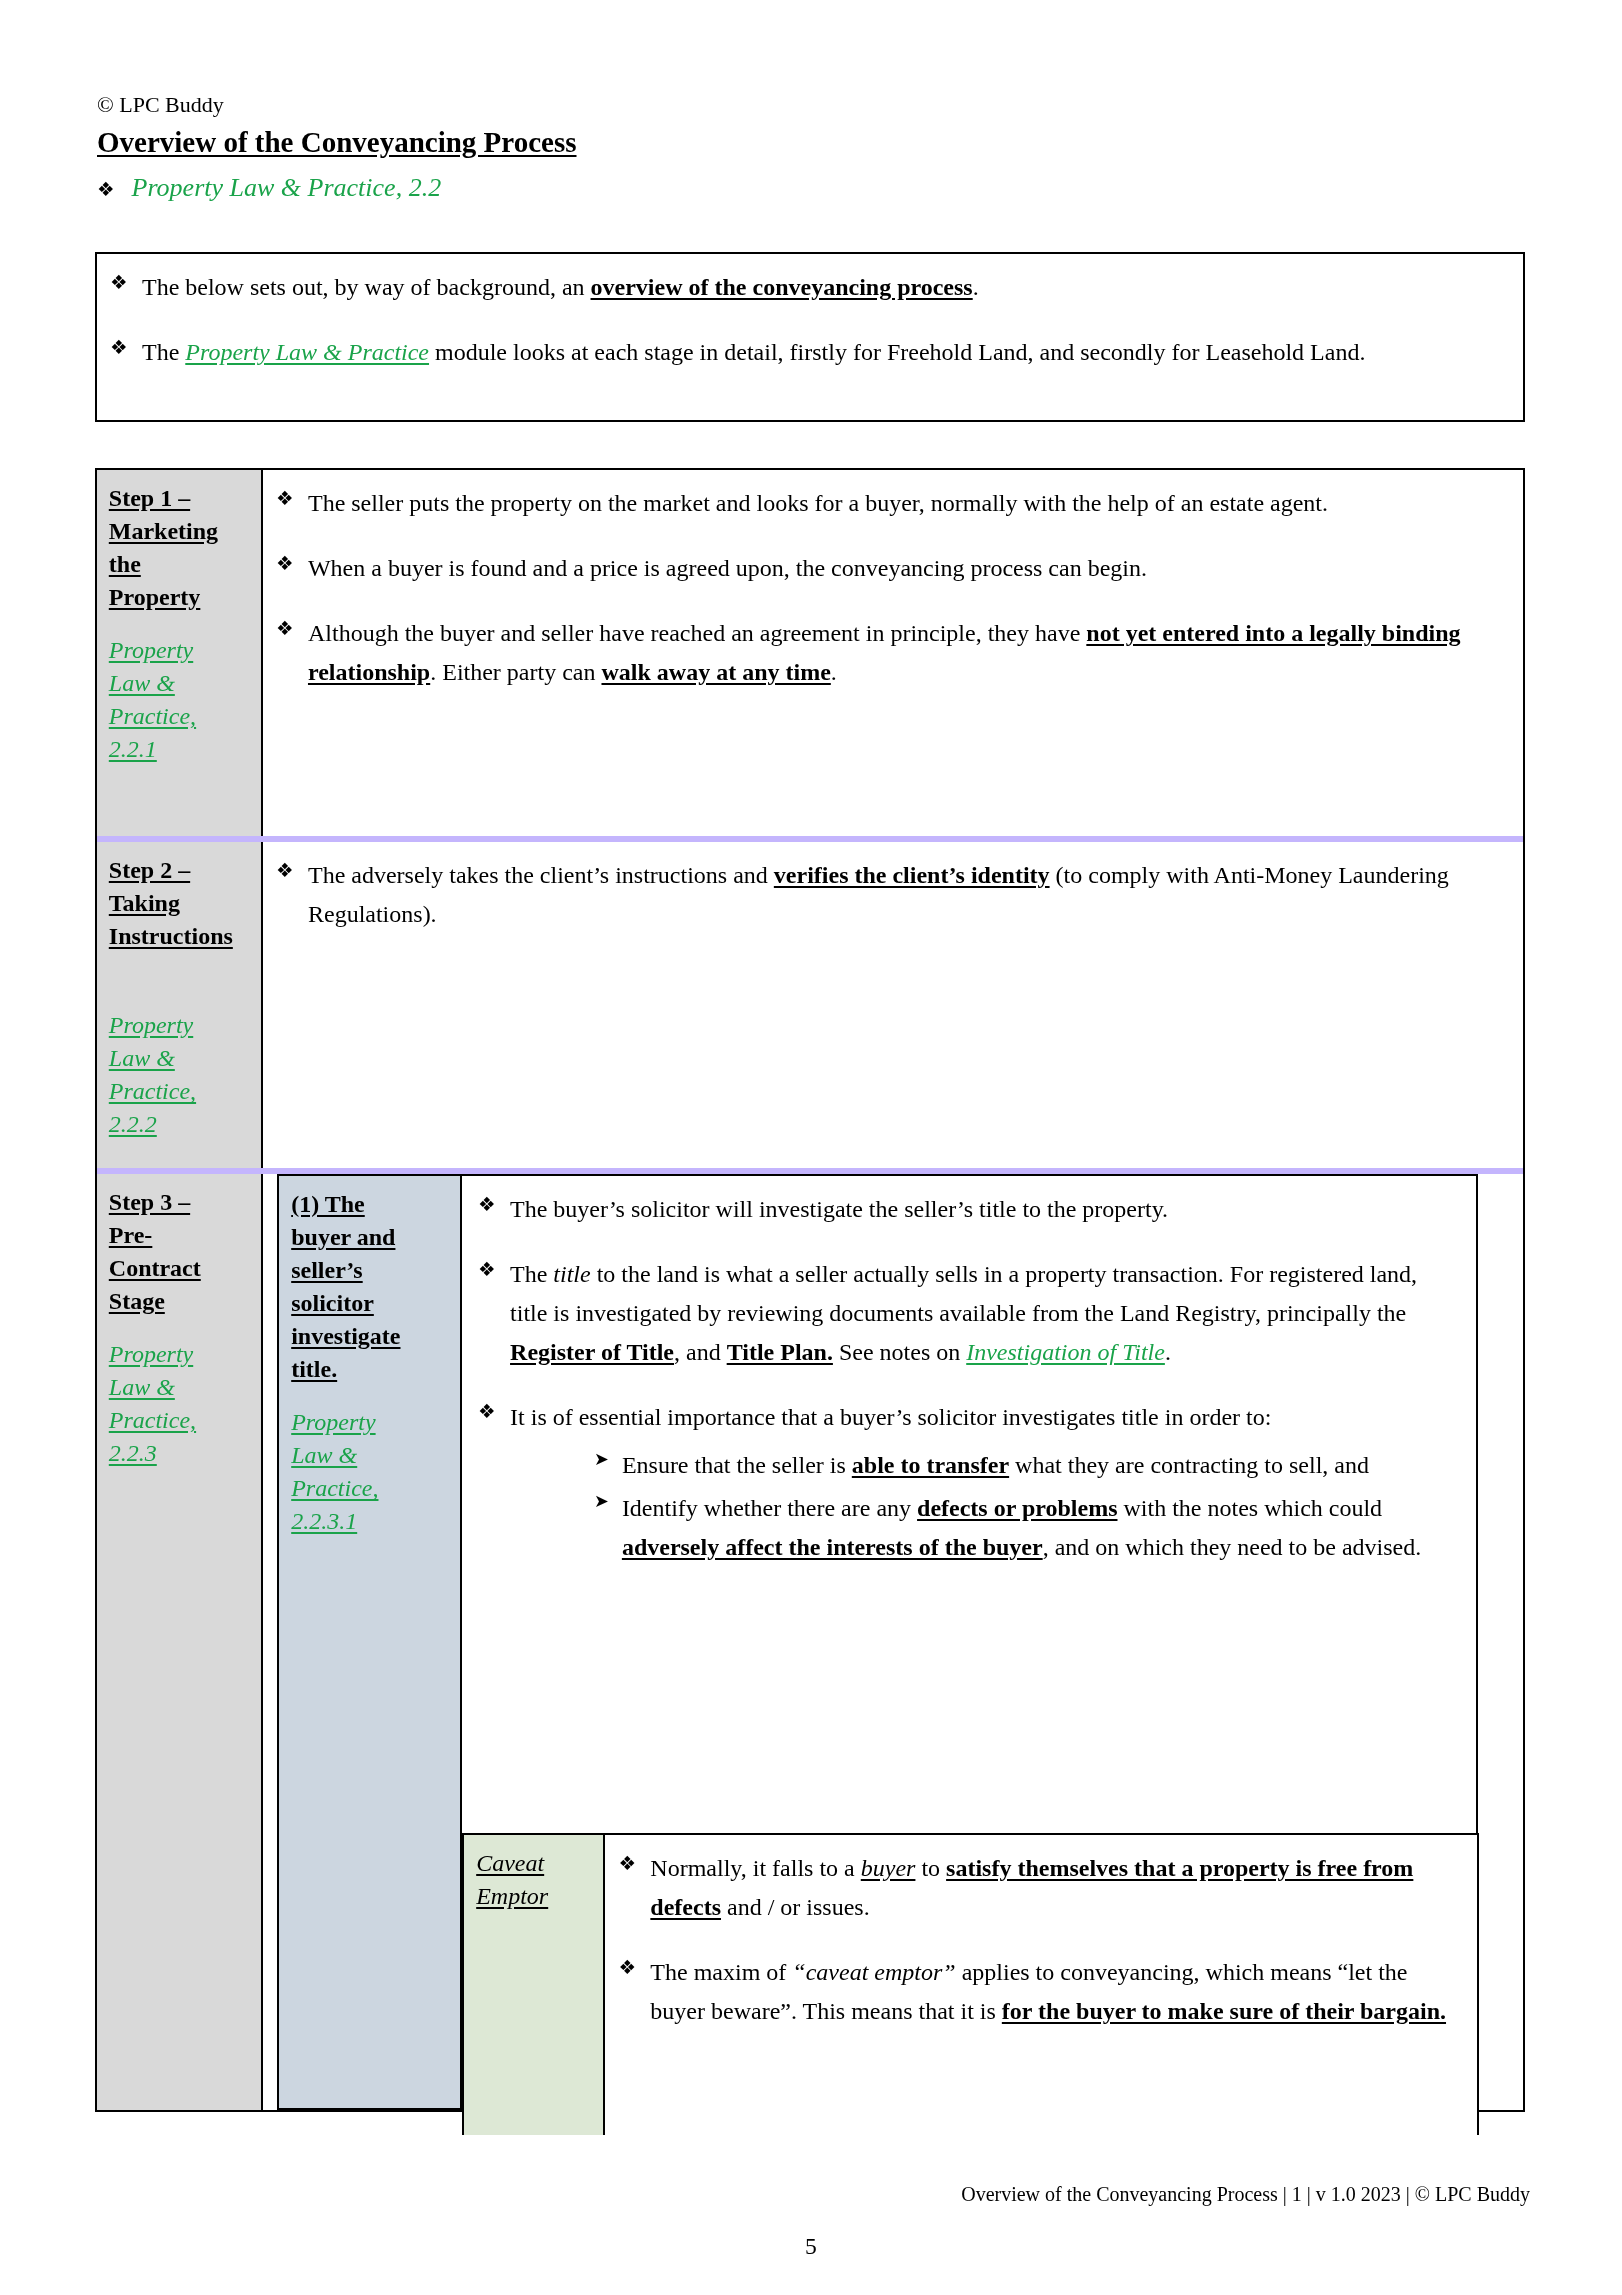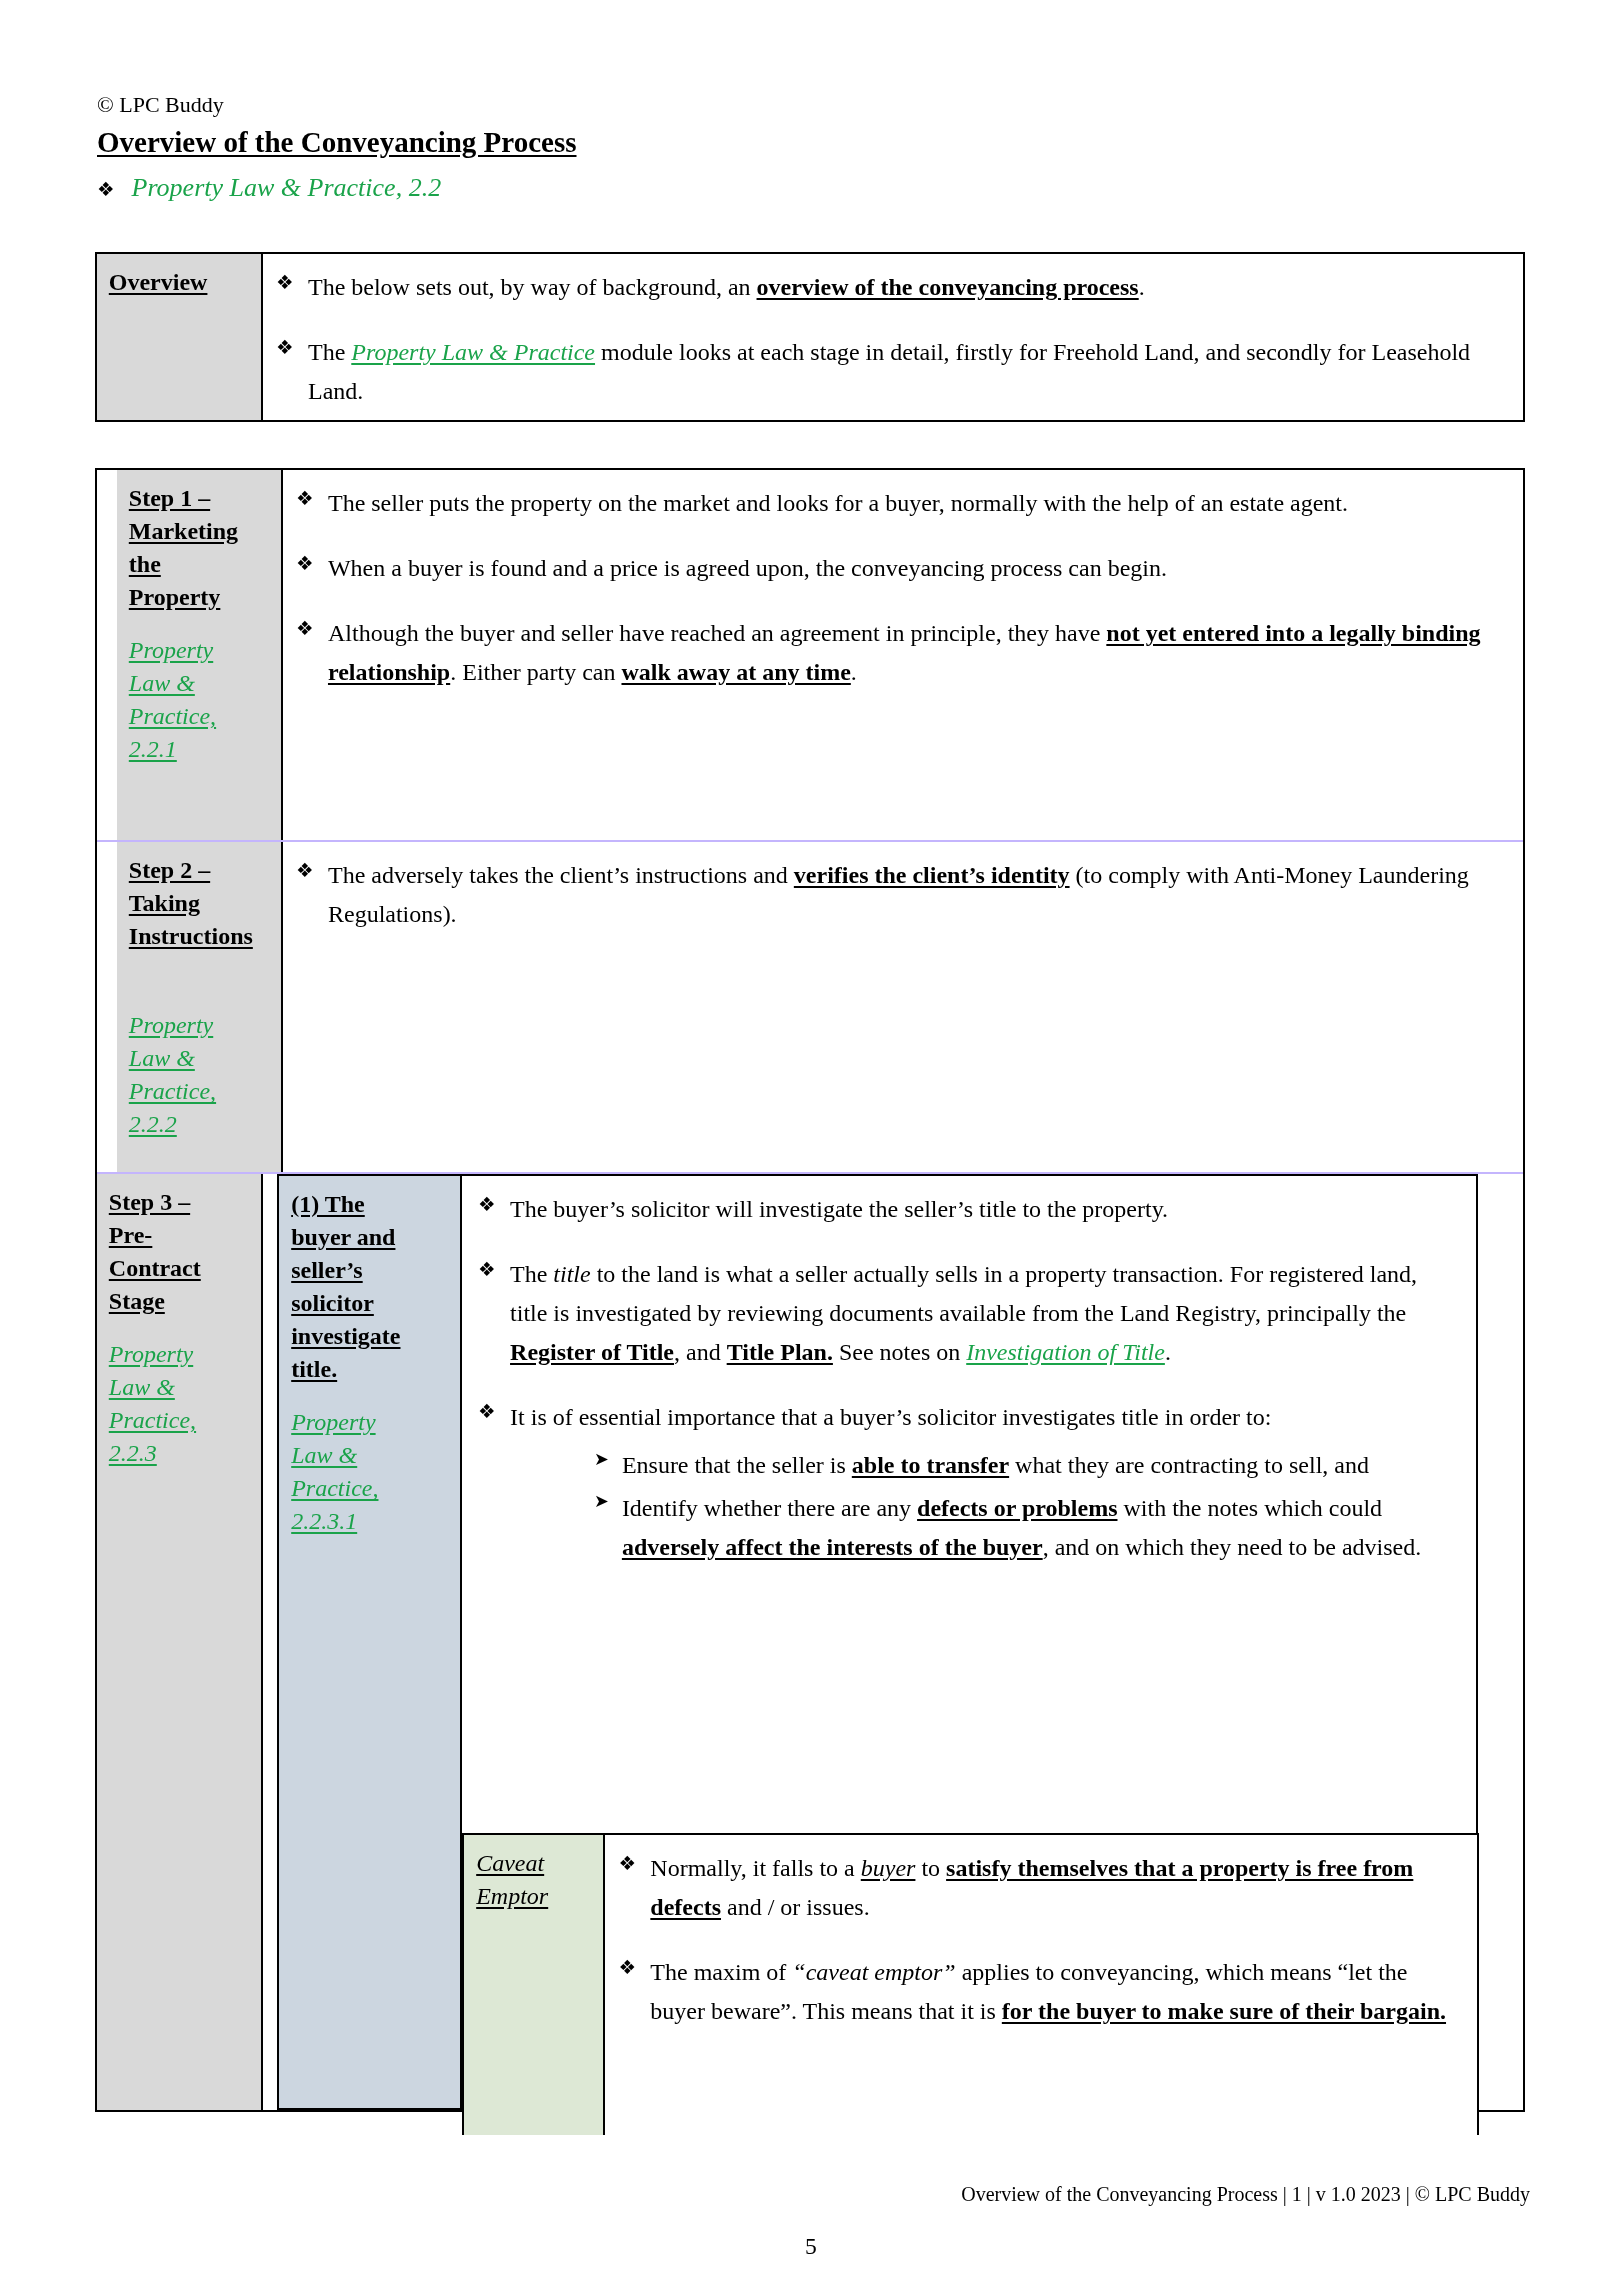--- a/index.html
+++ b/index.html
@@ -72,21 +72,21 @@
     background:#fff;
   }
   .row { display:flex; box-sizing:border-box; }
   .cell { box-sizing:border-box; }
 
   .gray   { background:#d9d9d9; }
   .bluegy { background:#ccd6e0; }
   .greeny { background:#dde8d5; }
 
   .bd-r { border-right:2px solid #000; }
-  .bd-b { border-bottom:2px solid #c4b5fd;padding-left:20px; }
+  .bd-b { border-bottom:6px solid #c4b5fd; }
 
   
   .lblcell { padding:11.8px 10.5px 11.8px 11.8px; font-size:24px; line-height:1.38; }
   .lblcell .ttl {
     font-weight:bold; text-decoration:underline; text-underline-offset:3.3px;
   }
   .lblcell .ref {
     display:block; margin-top:19.6px;
     color:#1aa34a; font-style:italic;
     text-decoration:underline; text-underline-offset:3.3px;
@@ -144,23 +144,20 @@
 
     <div class="hdr-copy">© LPC Buddy</div>
     <div class="hdr-title">Overview of the Conveyancing Process</div>
     <div class="hdr-sub">
       <span class="dia">❖</span>
       <span class="lnk">Property Law &amp; Practice, 2.2</span>
     </div>
 
     <div class="tbl" style="left:95px; top:252px; width:1430px; height:170px;">
       <div class="row" style="height:100%;">
-        <div class="cell gray bd-r lblcell" style="width:166px;">
-          <span class="ttl">Overview</span>
-        </div>
         <div class="cell bodycell" style="flex:1;">
           <ul class="bl">
             <li>
               <span class="mk dia">❖</span>
               <span class="tx"><span>The below sets out, by way of background, an </span><b class="u">overview of the conveyancing process</b><span>.</span></span>
             </li>
             <li>
               <span class="mk dia">❖</span>
               <span class="tx"><span>The </span><span class="g">Property Law &amp; Practice</span><span> module looks at each stage in detail, firstly for Freehold Land, and secondly for Leasehold Land.</span></span>
             </li>

